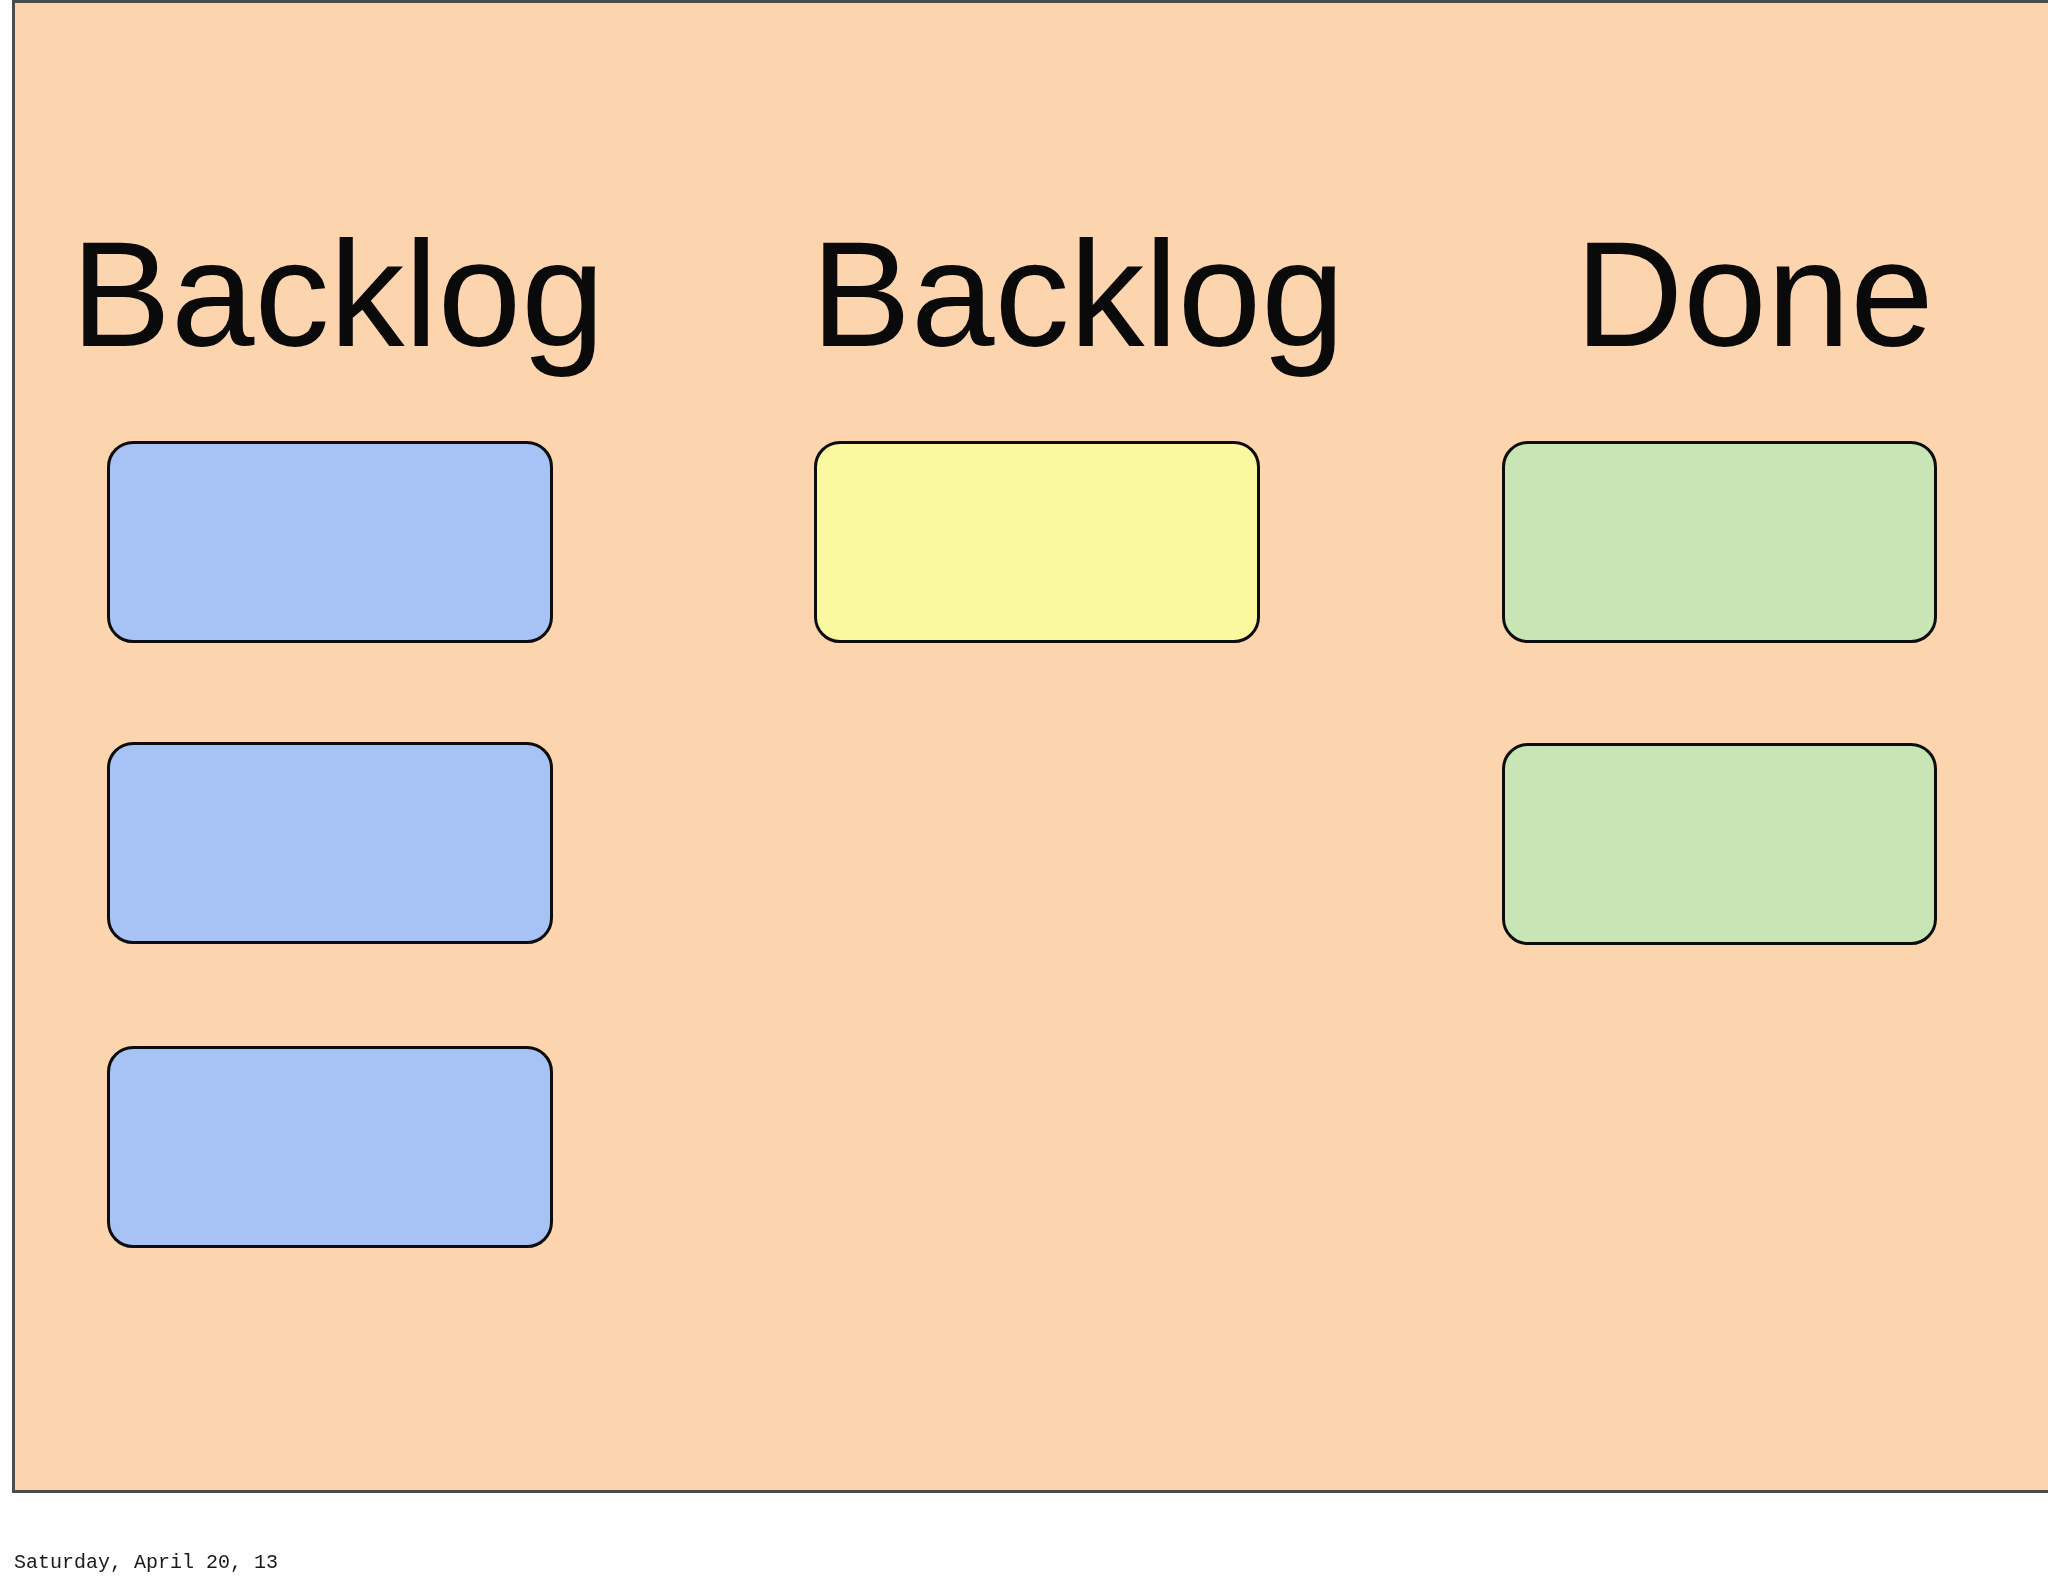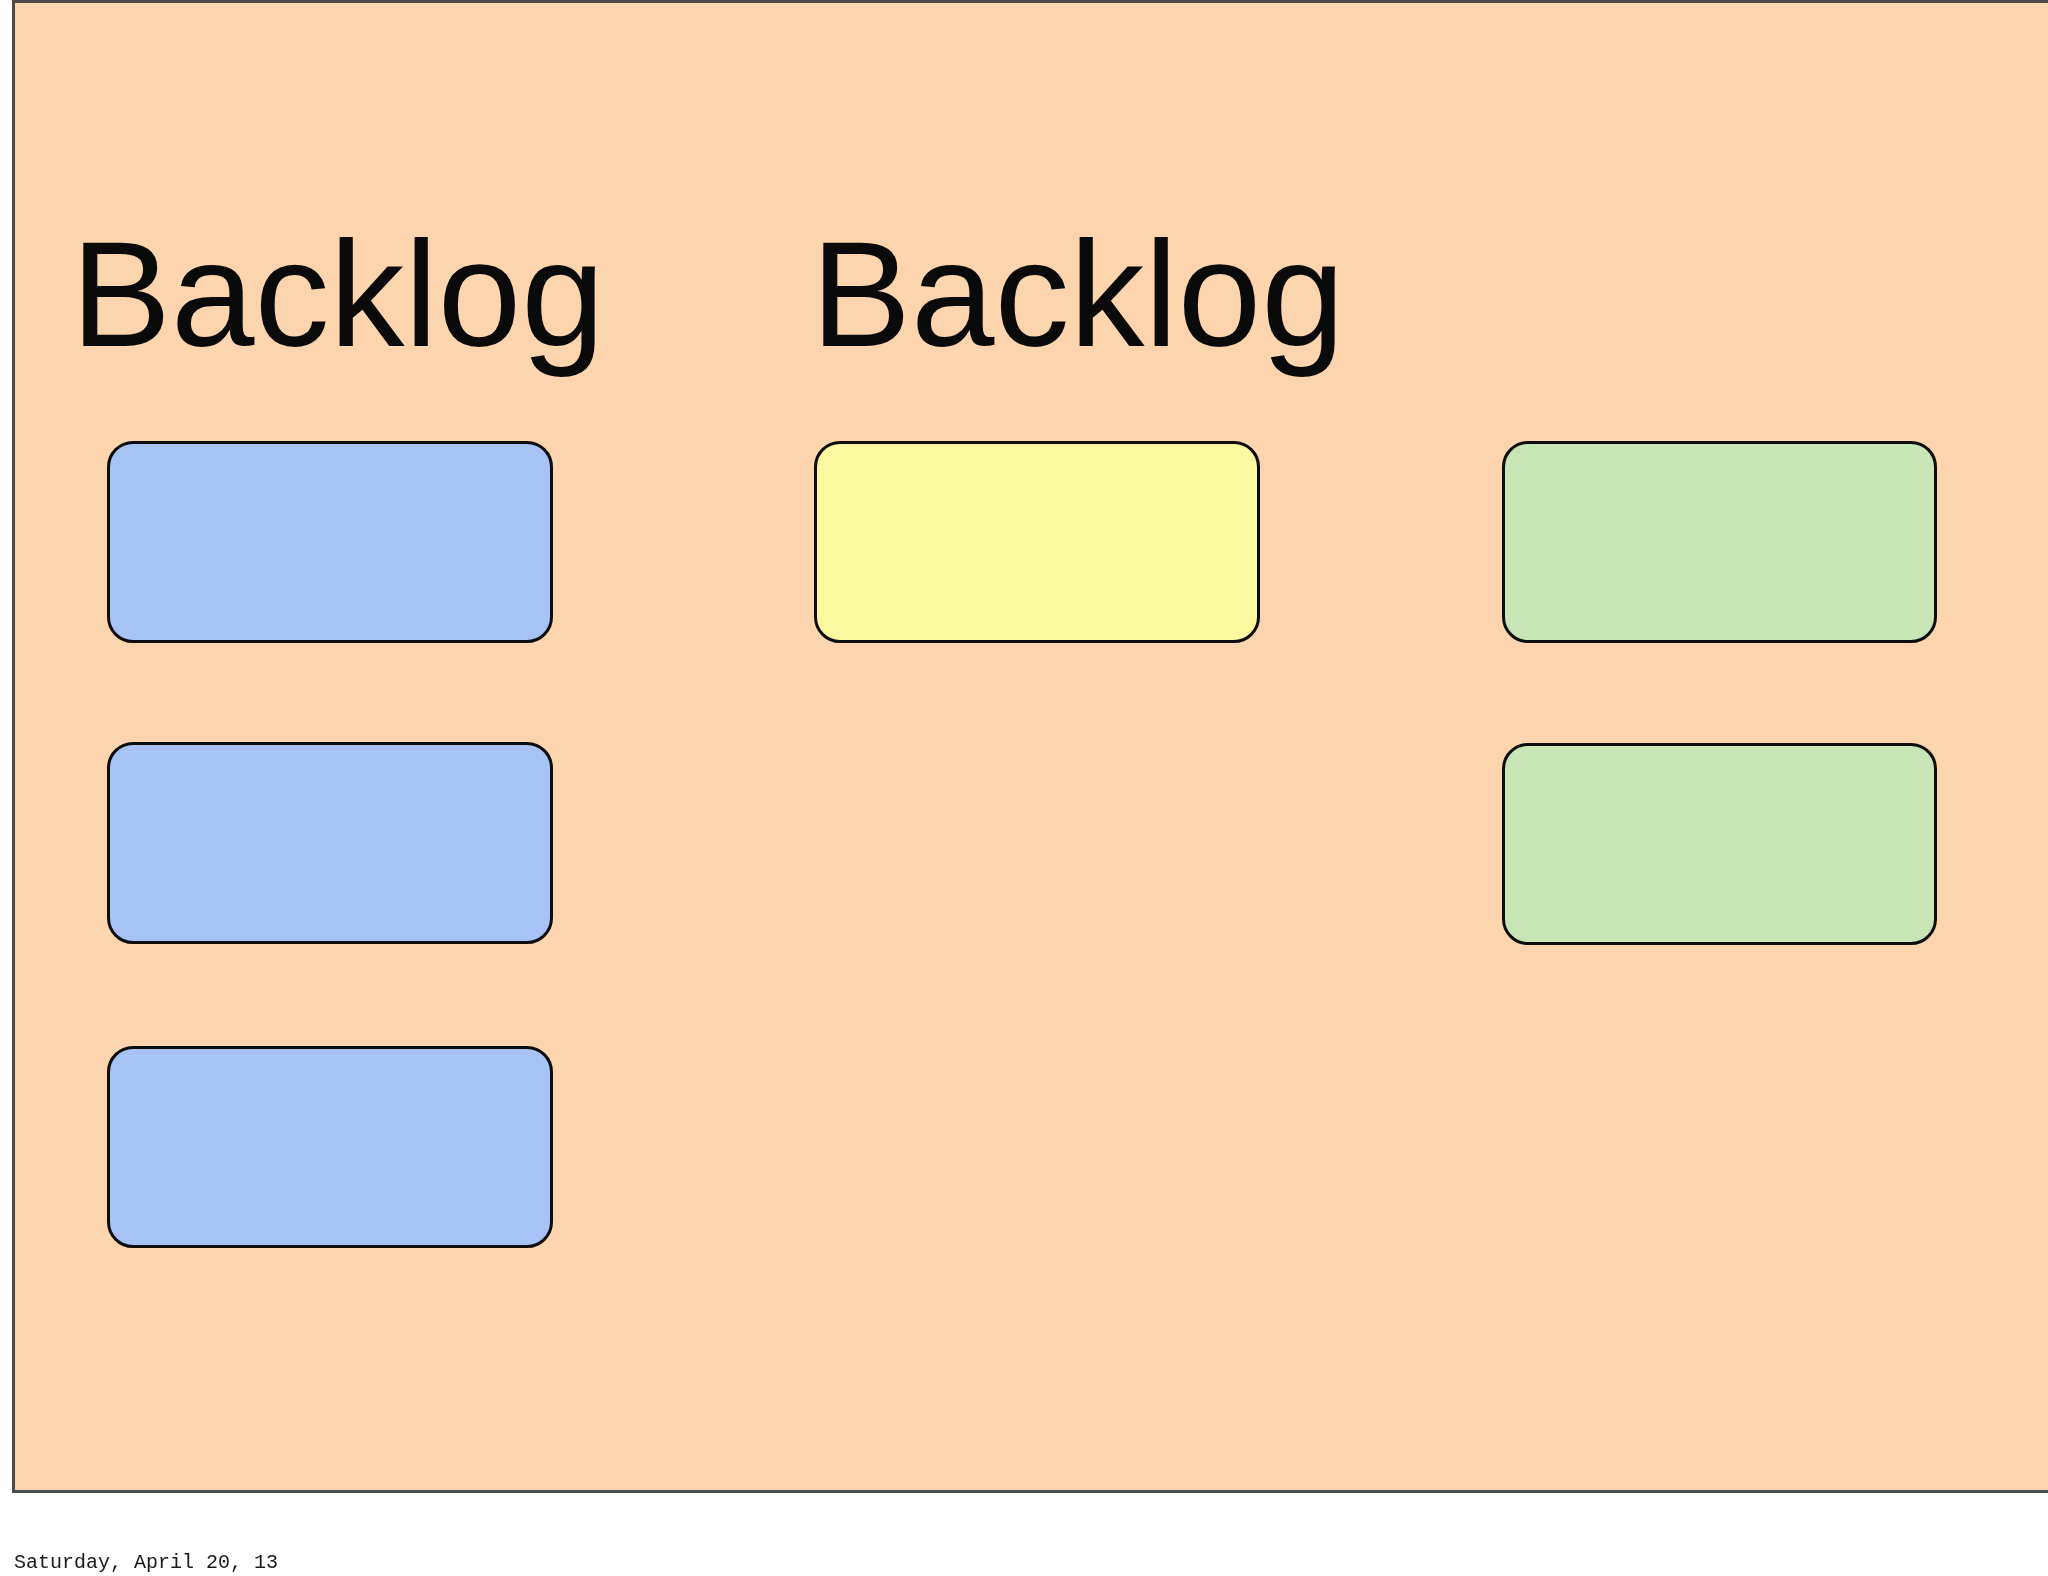--- a/index.html
+++ b/index.html
@@ -56,20 +56,21 @@
     font-family: Liberation Mono, monospace;
   }
 </style>
 </head>
 <body>
 
 <div class="stage">
   <div class="slide">
     <div class="col-title col-0">Backlog</div>
     <div class="col-title col-1">Backlog</div>
+    <div class="col-title col-2">Done</div>
     <div id="cards-layer">
         <div class="card" style="left: 92px; top: 438px; width: 446px; background: rgb(167, 194, 244);"></div>
         <div class="card" style="left: 92px; top: 739px; width: 446px; background: rgb(167, 194, 244);"></div>
         <div class="card" style="left: 92px; top: 1043px; width: 446px; background: rgb(167, 194, 244);"></div>
         <div class="card" style="left: 799px; top: 438px; width: 446px; background: rgb(251, 249, 159);"></div>
         <div class="card" style="left: 1487px; top: 438px; width: 435px; background: rgb(200, 229, 181);"></div>
         <div class="card" style="left: 1487px; top: 740px; width: 435px; background: rgb(200, 229, 181);"></div>
       </div>
   </div>
   <div class="footer-date">Saturday, April 20, 13</div>

